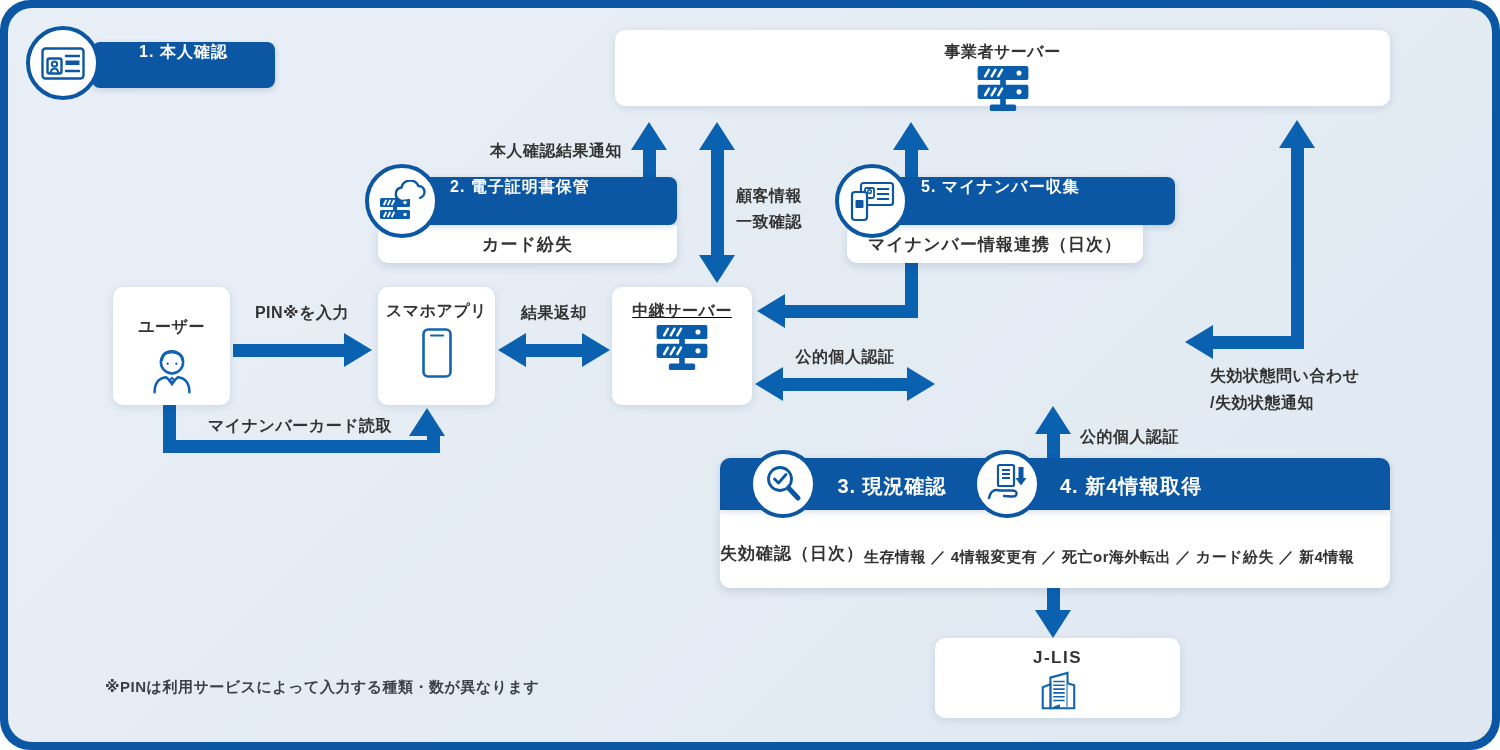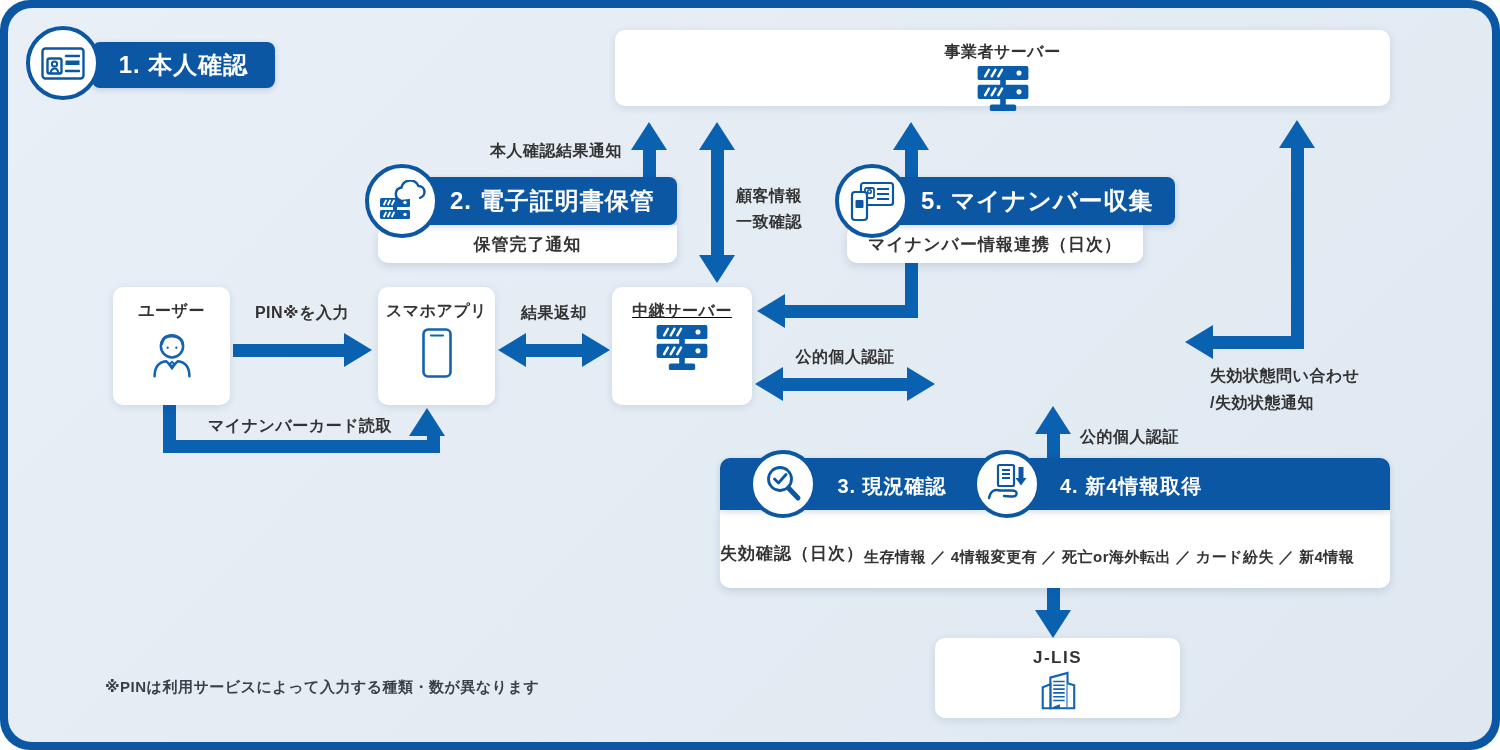--- a/index.html
+++ b/index.html
@@ -14,22 +14,22 @@
   body{font-family:"Liberation Sans","DejaVu Sans",sans-serif;background:#fff;}
   .stage{position:relative;width:1500px;height:750px;background:var(--frame);border-radius:30px;overflow:hidden;}
   .canvas{position:absolute;left:8px;top:8px;width:1484px;height:734px;border-radius:24px;
           background:linear-gradient(135deg,var(--canvas1),var(--canvas2));}
   .abs{position:absolute;}
   
   .node{background:var(--white);border-radius:10px;box-shadow:0 2px 8px rgba(20,60,110,.12);
         display:flex;flex-direction:column;align-items:center;z-index:2;}
   .node-label{font-size:16px;font-weight:bold;color:var(--ink);letter-spacing:.5px;}
   
-  .bar{background:var(--frame);border-radius:8px;color:#fff;font-weight:bold;font-size:24px;
-       display:flex;align-items:center;z-index:3;letter-spacing:1px;box-shadow:0 2px 6px rgba(20,60,110,.18);}
+  .bar{background:var(--frame);border-radius:8px;color:#fff;font-weight:bold;font-size:16px;
+       display:flex;z-index:3;letter-spacing:1px;box-shadow:0 2px 6px rgba(20,60,110,.18);}
   .subbox{background:var(--white);display:flex;align-items:center;justify-content:center;
           font-size:17px;font-weight:bold;color:var(--ink);z-index:2;letter-spacing:1px;
           box-shadow:0 3px 8px rgba(20,60,110,.15);}
   .circle{background:var(--white);border:4px solid var(--frame);border-radius:50%;
           display:flex;align-items:center;justify-content:center;z-index:4;}
   
   .sv{width:13px;background:var(--arrow);z-index:1;}
   .sh{height:13px;background:var(--arrow);z-index:1;}
   .ah{width:0;height:0;z-index:1;}
   .ah-up{border-left:18px solid transparent;border-right:18px solid transparent;border-bottom:28px solid var(--arrow);}
@@ -135,21 +135,21 @@
         <rect x="24.5" y="13.5" width="14" height="4.5" fill="#0c57a4" stroke="none"></rect>
         <path d="M25 24 H38" stroke-linecap="round"></path>
         <rect x="6.5" y="11.5" width="14" height="15" rx="2"></rect>
         <circle cx="13.5" cy="17" r="2.6" stroke-width="2"></circle>
         <path d="M9.5 26 q1-4.5 4-4.5 q3 0 4 4.5" stroke-width="2"></path>
       </svg>
     </span>
   </div>
 
   <div class="abs subbox" style="left:378px;top:225px;width:299px;height:38px;border-radius:10px 0 10px 10px;">
-    <span>保管完了通知</span>
+    <span>カード紛失</span>
   </div>
   <div class="abs bar" style="left:396px;top:177px;width:281px;height:48px;padding-left:54px;">
     <span>2. 電子証明書保管</span>
   </div>
   <div class="abs circle" style="left:365px;top:164px;width:74px;height:74px;">
     <span>
       <svg width="48" height="42" viewBox="0 0 48 42">
         <g fill="#0a5dab">
           <rect x="2" y="18" width="30" height="9" rx="1.5"></rect>
           <rect x="2" y="30" width="30" height="9" rx="1.5"></rect>
@@ -178,21 +178,21 @@
         <rect x="12" y="3" width="32" height="22" rx="2.5" stroke="#0c57a4" stroke-width="2.2" fill="#fff"></rect>
         <rect x="16" y="8" width="9" height="10" rx="1.5" stroke="#0c57a4" stroke-width="1.8"></rect>
         <circle cx="20.5" cy="11.5" r="1.8" stroke="#0c57a4" stroke-width="1.5"></circle>
         <path d="M28 9 H40 M28 14 H40 M28 19 H40" stroke="#0c57a4" stroke-width="2"></path>
         <rect x="3" y="12" width="15" height="28" rx="3" stroke="#0c57a4" stroke-width="2.2" fill="#fff"></rect>
         <rect x="6.5" y="20" width="8" height="8" rx="1" fill="#0c57a4"></rect>
       </svg>
     </span>
   </div>
 
-  <div class="abs node" style="left:113px;top:287px;width:117px;height:118px;padding-top:14px;">
+  <div class="abs node" style="left:113px;top:287px;width:117px;height:118px;padding-top:30px;">
     <div class="node-label">ユーザー</div>
     <span style="margin-top:4px;">
       <svg width="58" height="58" viewBox="0 0 60 60" fill="none" stroke="#1263b1" stroke-width="2.6" stroke-linecap="round">
         <circle cx="30" cy="21" r="11.5"></circle>
         <path d="M19.5 18 Q21 9 31 10.5 Q40 11.5 41 18" stroke-width="3"></path>
         <circle cx="25.5" cy="22.5" r="1.2" fill="#1263b1" stroke="none"></circle>
         <circle cx="34.5" cy="22.5" r="1.2" fill="#1263b1" stroke="none"></circle>
         <path d="M12 52 Q12 38 24 36.5 L30 42 L36 36.5 Q48 38 48 52"></path>
         <path d="M27 40 L30 44 L33 40 L30 37 Z" stroke-width="2"></path>
       </svg>

